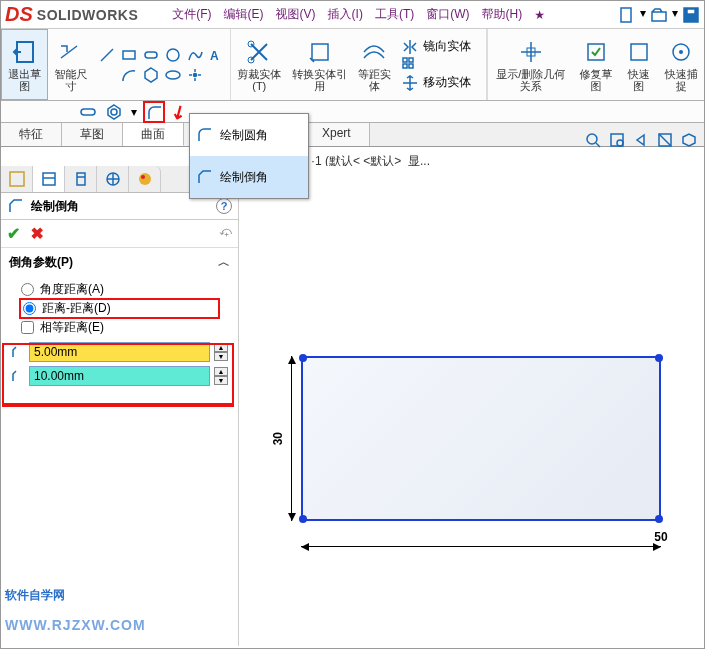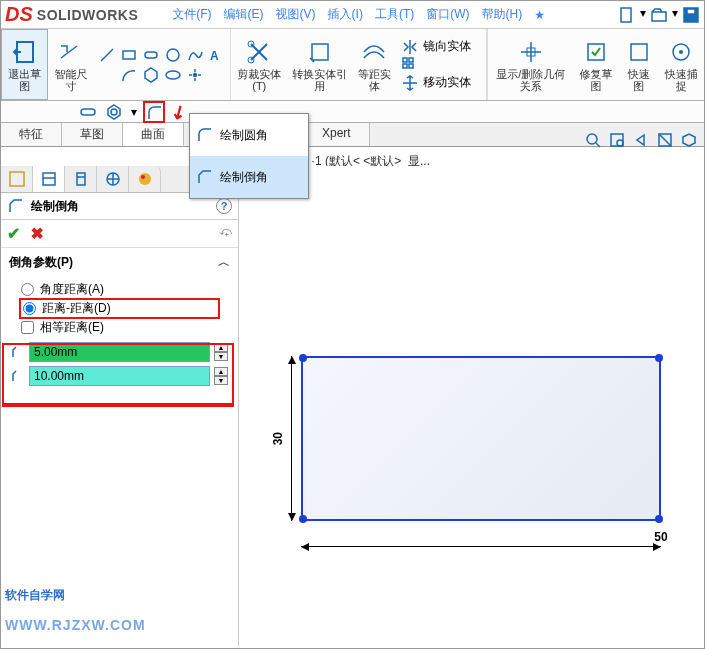--- a/index.html
+++ b/index.html
@@ -1,21 +1,21 @@
 <!DOCTYPE html>
 <html><head>
 <meta charset="utf-8">
 <style>
 *{box-sizing:border-box;margin:0;padding:0;font-family:"Microsoft YaHei",SimSun,sans-serif;font-size:12px}
 body{width:705px;height:649px;background:#fff;overflow:hidden;position:relative;border:1px solid #999}
 .menubar{height:28px;display:flex;align-items:center;padding:0 4px;border-bottom:1px solid #ccc;background:#fff}
 .logo{display:flex;align-items:center;margin-right:28px}
 .logo-ds{color:#d9271e;font-weight:bold;font-size:20px;font-style:italic;margin-right:4px}
 .logo-text{color:#555;font-weight:bold;font-size:14px;letter-spacing:.5px}
-.menu-item{padding:0 6px;cursor:pointer;color:#3b82f6}
+.menu-item{padding:0 6px;cursor:pointer;color:#701a75}
 .menu-right{margin-left:auto;display:flex;gap:4px}
 .toolbar{height:72px;display:flex;background:#fcfcfc;border-bottom:1px solid #b0b0b0}
 .tb-group{display:flex;flex-direction:column;align-items:center;justify-content:center;padding:2px 4px;border-right:1px solid #ddd}
 .tb-btn{display:flex;flex-direction:column;align-items:center;justify-content:center;padding:2px 4px;cursor:pointer;min-width:40px}
 .tb-btn .lbl{font-size:11px;color:#333;text-align:center;line-height:12px;margin-top:2px}
 .icon-big{width:28px;height:28px}
 .extra-row{height:22px;display:flex;align-items:center;padding-left:78px;gap:8px;background:#fcfcfc;border-bottom:1px solid #b0b0b0}
 .cmd-tabs{height:24px;display:flex;align-items:stretch;background:#f0f0f0;border-bottom:1px solid #999;position:relative}
 .cmd-tab{padding:3px 18px;border-right:1px solid #bbb;background:#f8f8f8;cursor:pointer;color:#333}
 .cmd-tab.active{background:#fff;border-bottom:1px solid #fff}
@@ -33,21 +33,21 @@
 .panel-head .help{color:#2a70c0;font-weight:bold;border:1px solid #888;border-radius:50%;width:16px;height:16px;display:flex;align-items:center;justify-content:center;font-size:11px}
 .confirm-row{display:flex;gap:10px;padding:4px 6px;border-bottom:1px solid #ddd}
 .check{color:#2e9e2e;font-size:16px;font-weight:bold}
 .cross{color:#d22;font-size:16px;font-weight:bold}
 .section-head{display:flex;align-items:center;padding:6px 8px;font-weight:bold;cursor:pointer}
 .section-head .chev{margin-left:auto;color:#555}
 .opts{padding:2px 20px}
 .opt{display:flex;align-items:center;gap:4px;padding:2px 0}
 .opt input{margin-right:2px}
 .param-row{display:flex;align-items:center;gap:4px;padding:2px 10px}
-.param-row input[type=text]{flex:1;border:1px solid #7a9ecf;background:#22c55e;padding:2px 4px;height:20px}
+.param-row input[type=text]{flex:1;border:1px solid #7a9ecf;background:#fde047;padding:2px 4px;height:20px}
 .param-row input[type=text].plain{background:#5eead4}
 .spinner{display:flex;flex-direction:column}
 .spinner span{width:14px;height:9px;border:1px solid #888;font-size:7px;text-align:center;line-height:7px;background:#f0f0f0;cursor:pointer}
 .watermark{position:absolute;left:4px;bottom:8px;font-size:32px;font-weight:bold;color:#2a6fc9;line-height:30px}
 .watermark .sub{font-size:14px;color:#7aa7e0;letter-spacing:1px;display:block}
 .canvas{position:absolute;left:240px;top:165px;right:0;bottom:0;background:#fff}
 .rect{position:absolute;left:60px;top:190px;width:360px;height:165px;border:2px solid #1b3fd6;background:linear-gradient(135deg,#f4f7fc,#e6ebf4)}
 .pt{position:absolute;width:8px;height:8px;background:#1b3fd6;border-radius:50%;margin:-4px 0 0 -4px}
 .dim-vert{position:absolute;left:30px;top:190px;height:165px;display:flex;align-items:center}
 .dim-vert .line{width:0;border-left:1px solid #000;height:100%;position:relative}

